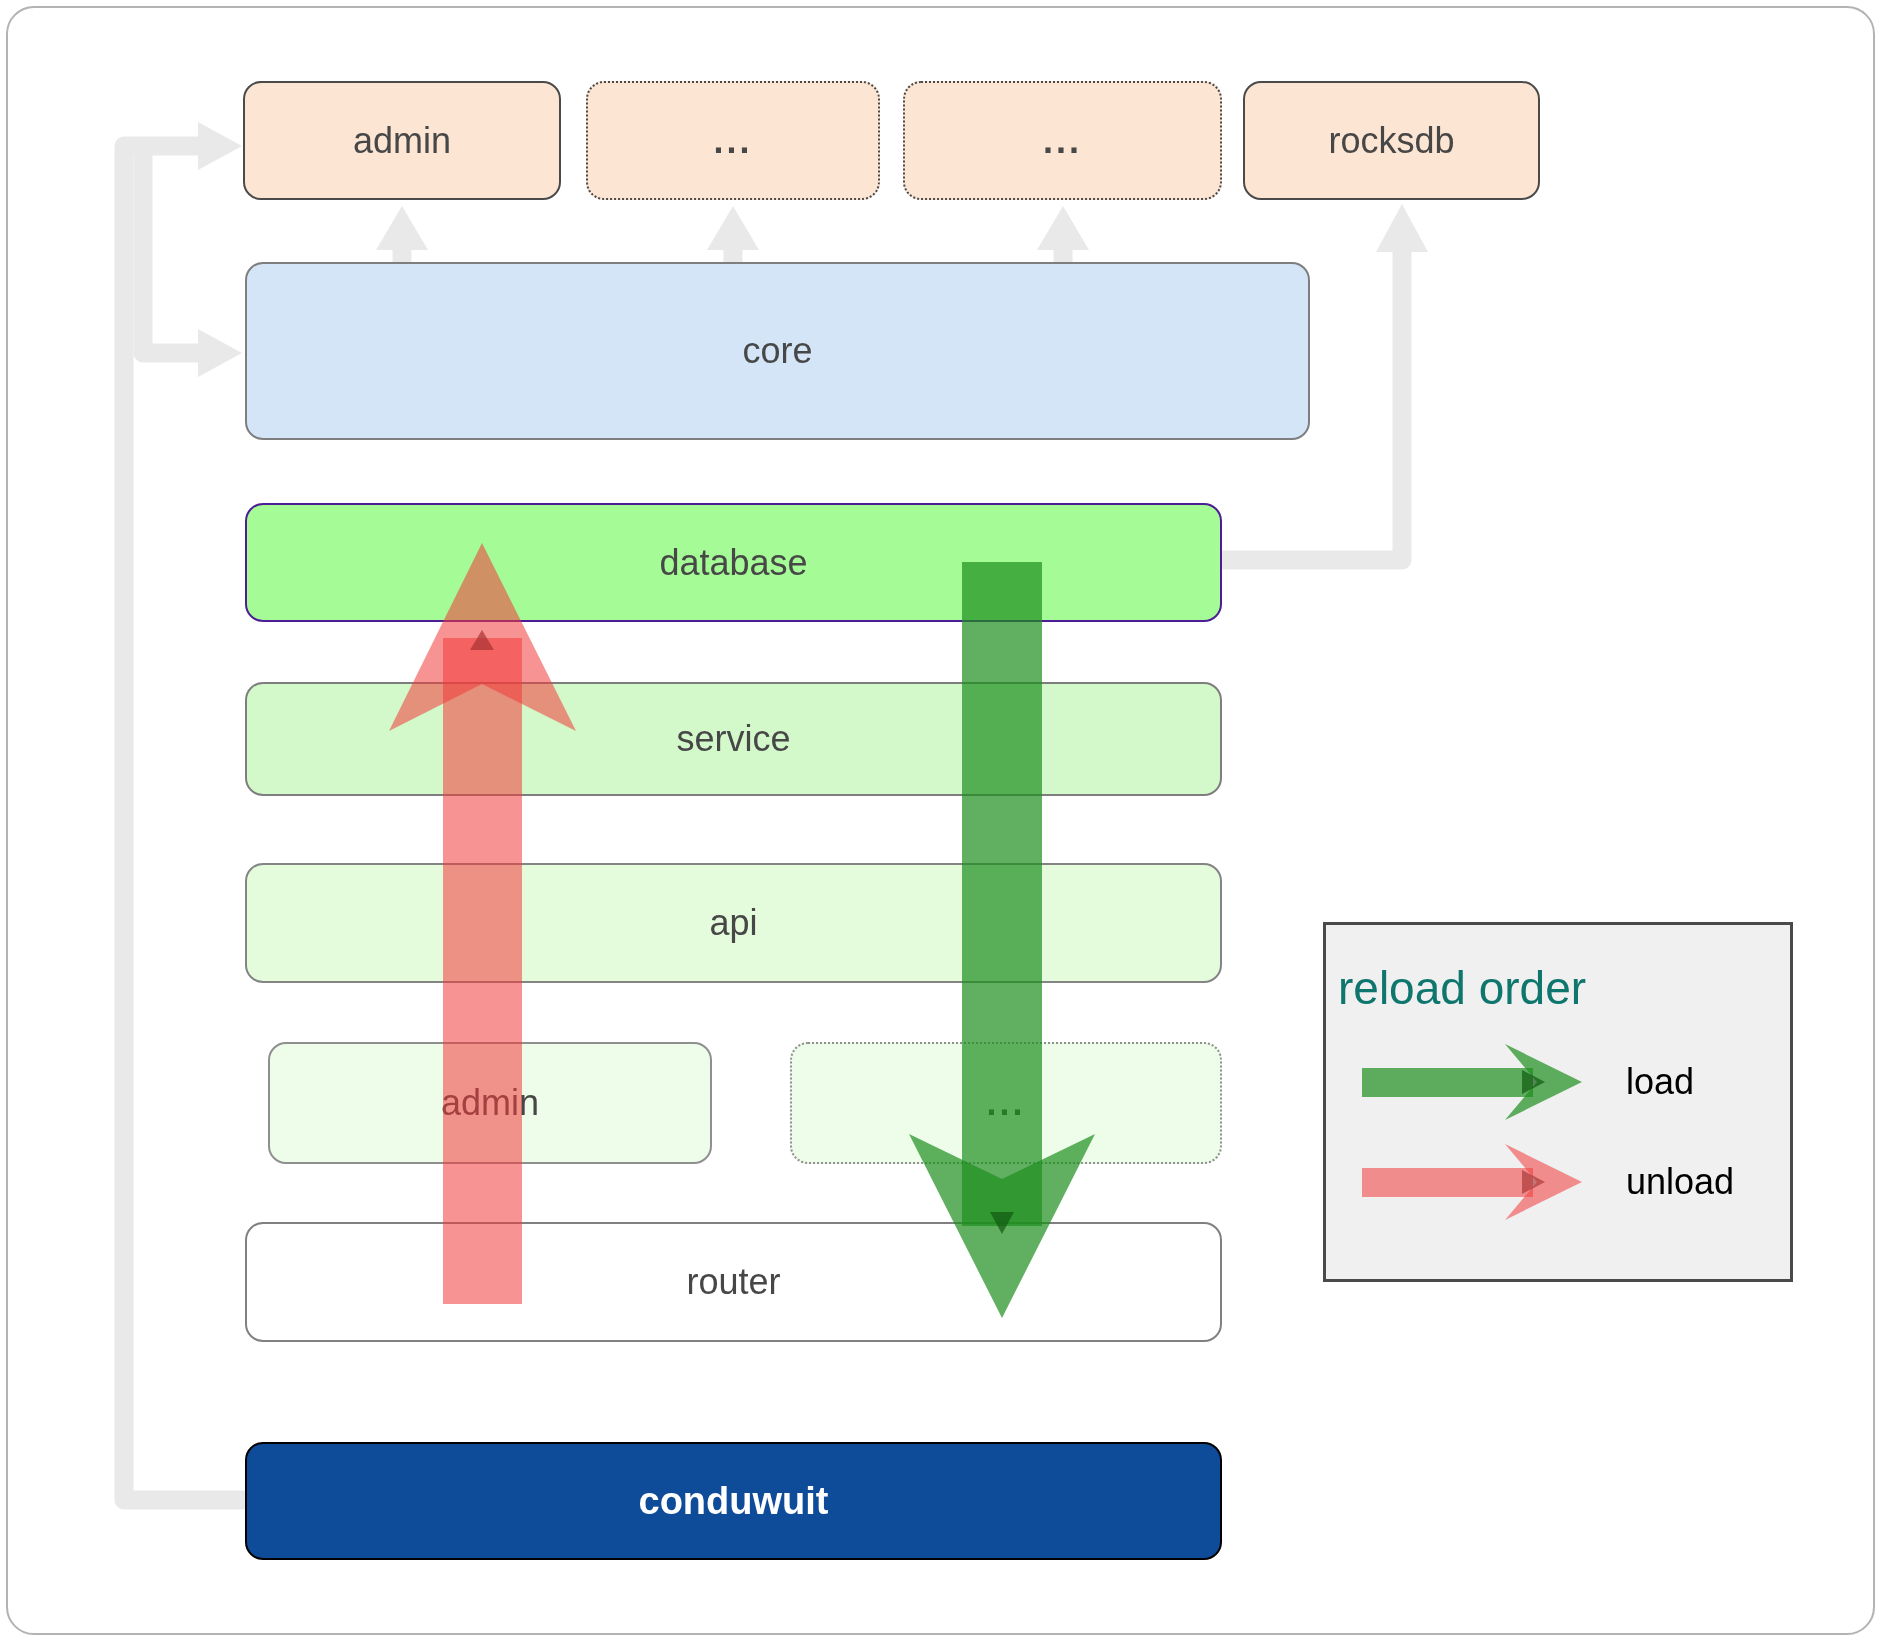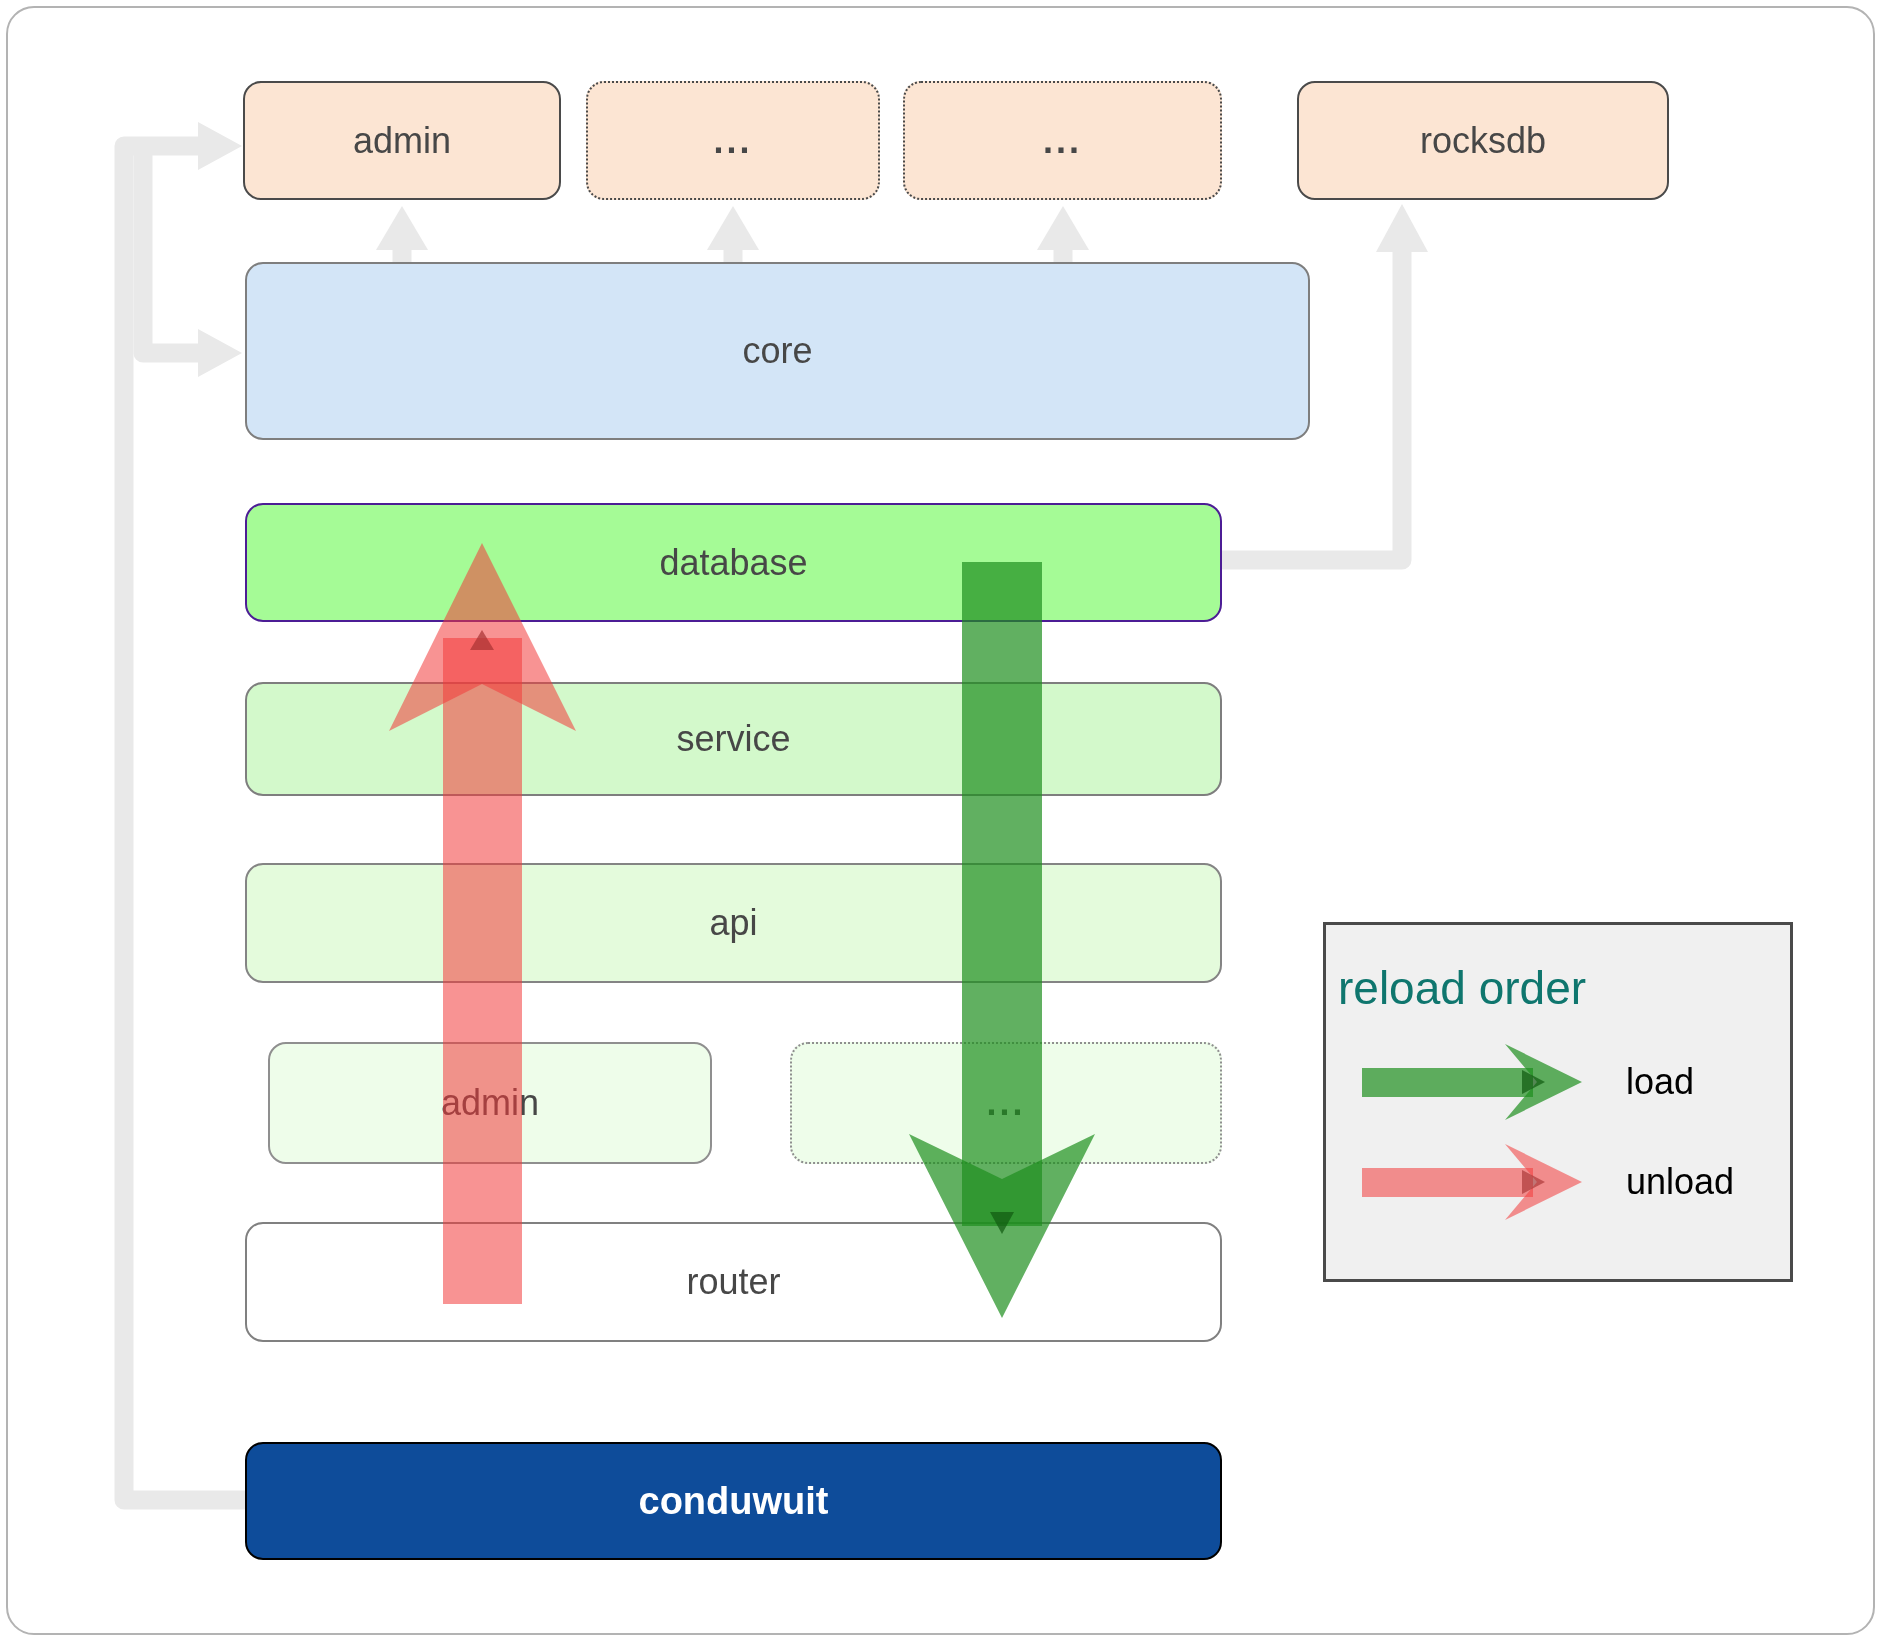--- a/index.html
+++ b/index.html
@@ -77,21 +77,21 @@
 
   <div class="node n-ruma" style="left:243px;top:81px;width:318px;height:119px">
     <span class="lbl">admin</span>
   </div>
   <div class="node n-top-dots" style="left:586px;top:81px;width:294px;height:119px">
     <span class="lbl">...</span>
   </div>
   <div class="node n-top-dots" style="left:903px;top:81px;width:319px;height:119px">
     <span class="lbl">...</span>
   </div>
-  <div class="node n-rocksdb" style="left:1297px;top:81px;width:372px;height:119px">
+  <div class="node n-rocksdb" style="left:1243px;top:81px;width:297px;height:119px">
     <span class="lbl">rocksdb</span>
   </div>
 
   <div class="node n-core" style="left:245px;top:262px;width:1065px;height:178px">
     <span class="lbl">core</span>
   </div>
   <div class="node n-database" style="left:245px;top:503px;width:977px;height:119px">
     <span class="lbl">database</span>
   </div>
   <div class="node n-service" style="left:245px;top:682px;width:977px;height:114px">

